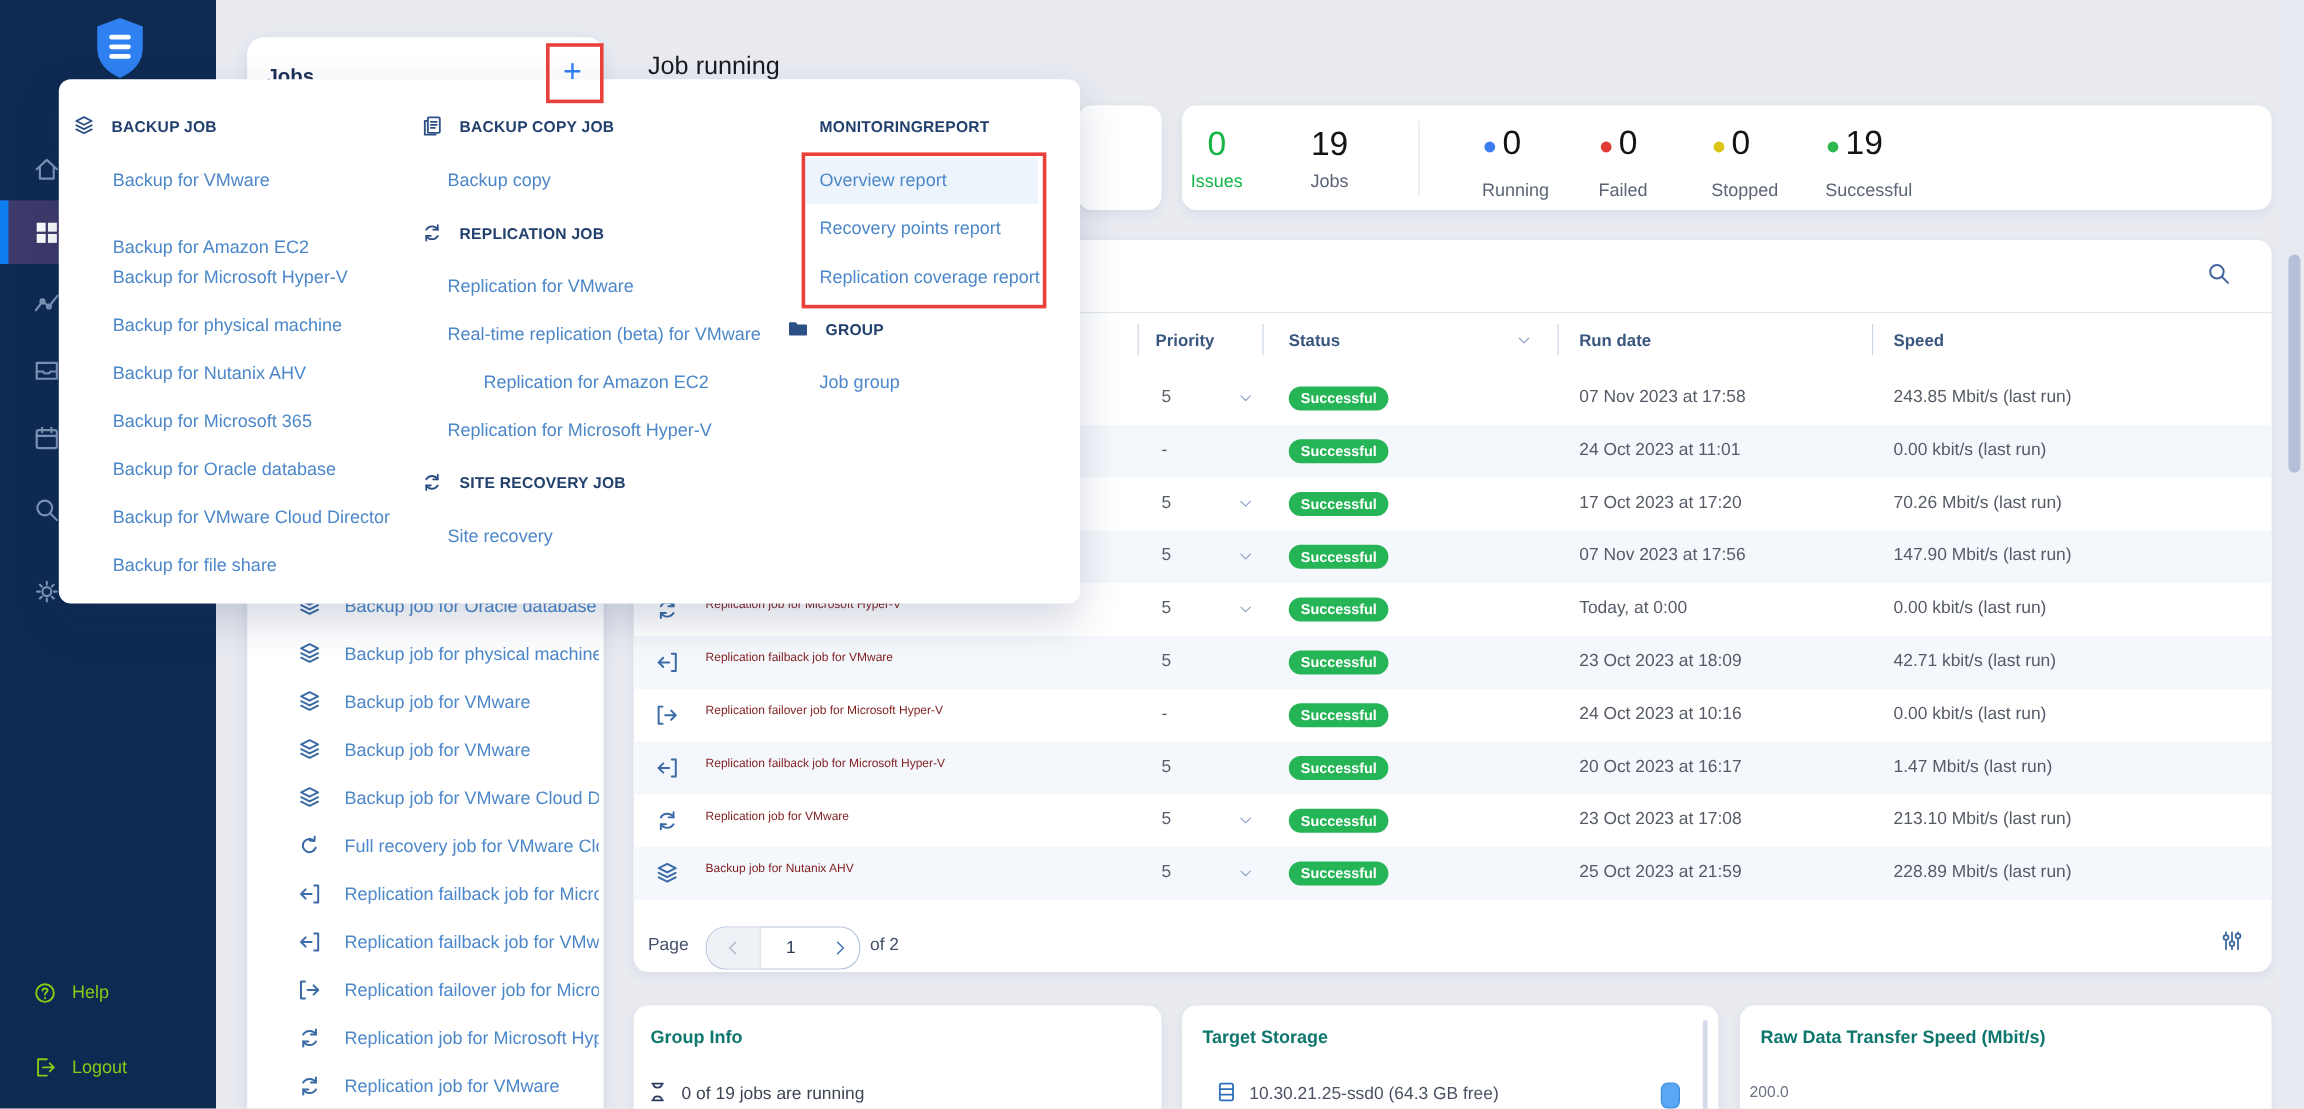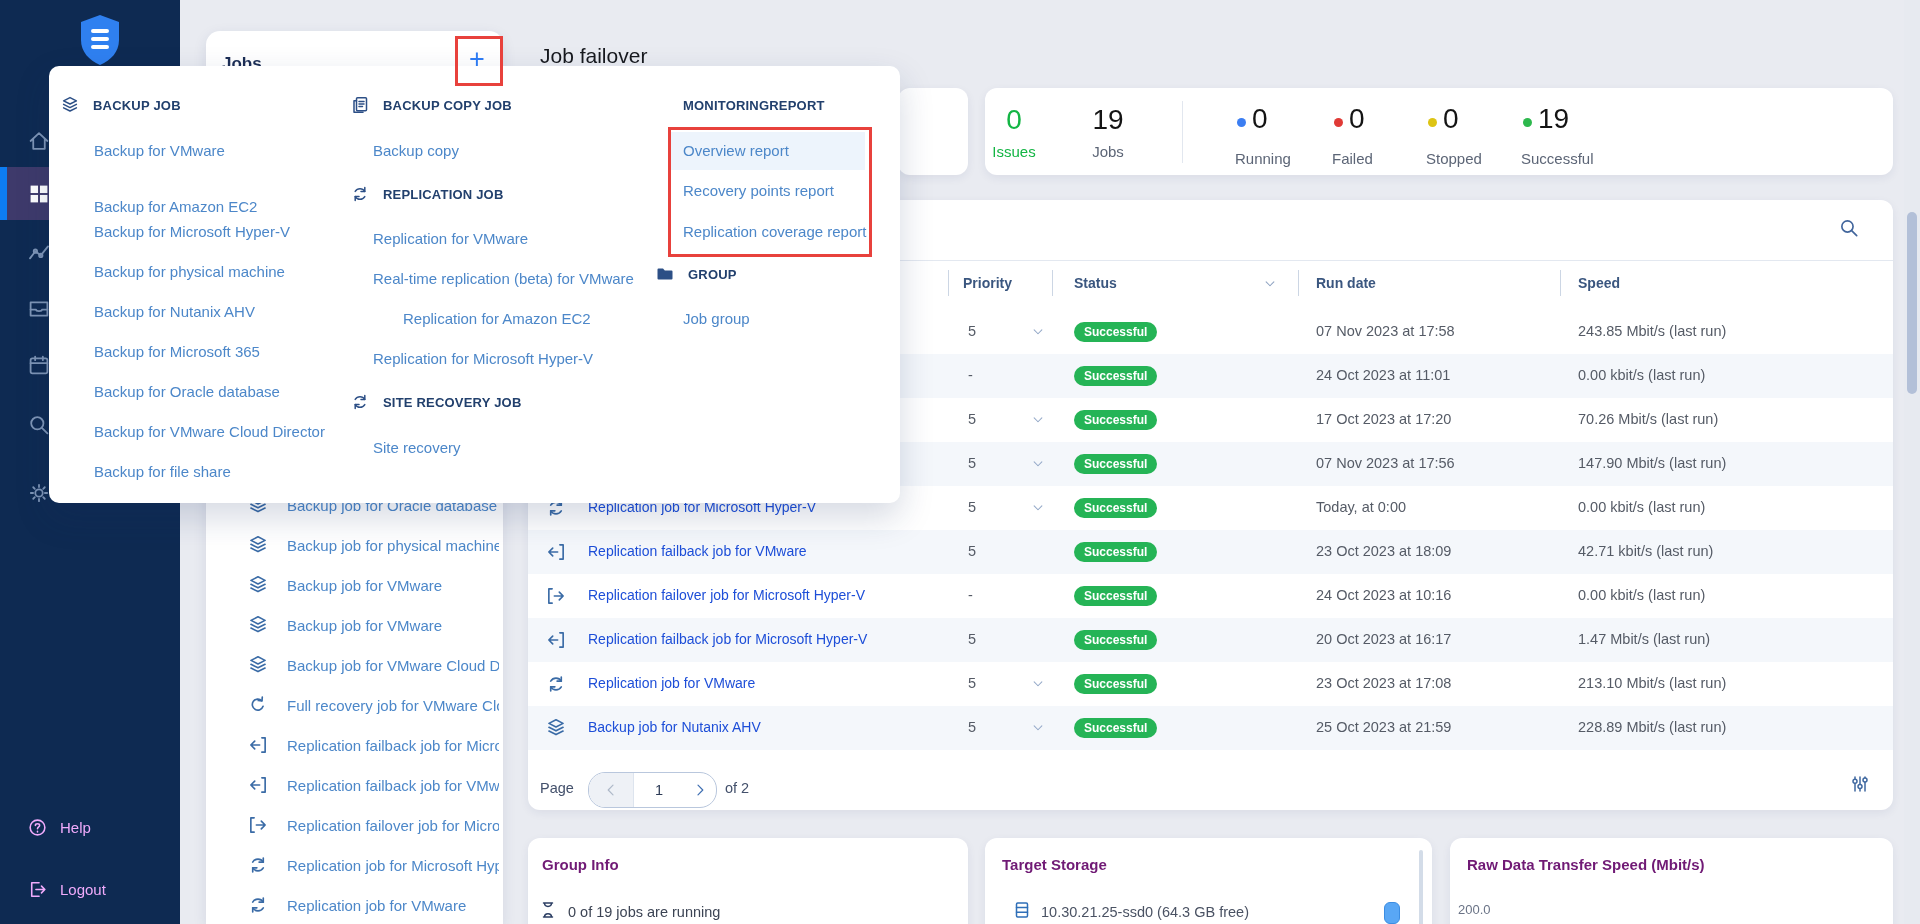--- a/index.html
+++ b/index.html
@@ -5,21 +5,21 @@
   html,body{margin:0;padding:0;background:#e9ebf1;}
   .stage{position:relative;width:1920px;height:924px;background:#e9ebf1;overflow:hidden;
          font-family:"Liberation Sans",sans-serif;-webkit-font-smoothing:antialiased;}
   
   .sidebar{position:absolute;left:0;top:0;width:180px;height:924px;background:#0e2a52;z-index:5;}
   .logo{position:absolute;left:78px;top:14px;}
   .nav-item{position:absolute;left:0;width:180px;height:53px;display:flex;align-items:center;color:#7e95b6;}
   .nav-item .nicon{margin-left:27px;display:flex;}
   .nav-item.active{background:#3e3a6b;color:#ffffff;}
   .nav-item.active::before{content:"";position:absolute;left:0;top:0;width:7px;height:100%;background:#0d7df2;}
-  .side-bottom-item{position:absolute;left:0;width:180px;height:34px;display:flex;align-items:center;color:#f0abfc;font-size:15px;}
+  .side-bottom-item{position:absolute;left:0;width:180px;height:34px;display:flex;align-items:center;color:#84cc16;font-size:15px;}
   .side-bottom-item .nicon{margin-left:27px;margin-right:12px;display:flex;}
   
   .jobs-panel{position:absolute;left:206px;top:31px;width:297px;height:893px;background:#fff;
               border-radius:14px 14px 0 0;box-shadow:0 4px 14px rgba(25,45,95,.10);z-index:10;}
   .jobs-title{position:absolute;left:16px;top:23px;font-size:17px;font-weight:bold;color:#1c2e55;}
   .add-btn{position:absolute;left:253px;top:10px;width:36px;height:36px;border:none;background:transparent;
            color:#2f7df6;font-size:27px;line-height:36px;text-align:center;padding:0;cursor:pointer;font-family:inherit;}
   .job-li{position:absolute;left:0;width:297px;height:40px;display:flex;align-items:center;cursor:pointer;}
   .job-li .jicon{position:absolute;left:41px;display:flex;color:#3a6ba6;}
   .job-li .jlabel{position:absolute;left:81px;width:212px;white-space:nowrap;overflow:hidden;
@@ -41,21 +41,21 @@
   
   .table-card{left:528px;top:200px;width:1365px;height:610px;z-index:2;}
   .tc-search{position:absolute;left:1310px;top:17px;color:#41659c;cursor:pointer;}
   .tc-divider{position:absolute;left:0;top:60px;width:1365px;height:1px;background:#e3e8f0;}
   .th{position:absolute;top:75px;font-size:14px;font-weight:bold;color:#3a567f;}
   .th-tick{position:absolute;top:70px;width:1px;height:26px;background:#ccd6e4;}
   .th-chev{position:absolute;left:735px;top:77px;color:#8fa3c2;cursor:pointer;}
   .trow{position:absolute;left:0;width:1365px;height:44px;}
   .trow.shade{background:#f4f7fb;}
   .trow .ricon{position:absolute;left:17px;top:11px;color:#3a6ba6;}
-  .trow .rname{position:absolute;left:60px;top:13px;width:360px;font-size:14px;color:#1d4ed8;
+  .trow .rname{position:absolute;left:60px;top:13px;width:360px;font-size:10px;color:#7f1d1d;
                white-space:nowrap;overflow:hidden;cursor:pointer;}
   .trow .rprio{position:absolute;left:440px;top:13px;font-size:14.5px;color:#555b66;}
   .trow .rchev{position:absolute;left:503px;top:15px;color:#94a9c8;cursor:pointer;}
   .trow .badge{position:absolute;left:546px;top:12px;background:#25b456;color:#fff;font-size:12px;
                font-weight:bold;border-radius:10px;padding:3px 10px;line-height:14px;}
   .trow .rdate{position:absolute;left:788px;top:13px;font-size:14.5px;color:#555b66;}
   .trow .rspeed{position:absolute;left:1050px;top:13px;font-size:14.5px;color:#555b66;}
   .pg-label{position:absolute;left:12px;top:580px;font-size:14.5px;color:#43506b;}
   .pager{position:absolute;left:60px;top:572px;width:127px;height:34px;border:1px solid #b9c7dd;
          border-radius:17px;background:#fff;overflow:hidden;}
@@ -64,21 +64,21 @@
   .pg-num{position:absolute;left:45px;top:0;width:50px;height:34px;line-height:34px;text-align:center;
           font-size:14.5px;color:#2c3a55;}
   .pg-right{position:absolute;right:0;top:0;width:32px;height:34px;display:flex;align-items:center;
             justify-content:center;color:#3f6fb2;cursor:pointer;}
   .pg-total{position:absolute;left:197px;top:580px;font-size:14.5px;color:#43506b;}
   .tc-filter{position:absolute;left:1322px;top:574px;color:#3f68a0;cursor:pointer;}
   
   .group-card{left:528px;top:838px;width:440px;height:120px;z-index:2;}
   .storage-card{left:985px;top:838px;width:447px;height:120px;z-index:2;}
   .raw-card{left:1450px;top:838px;width:443px;height:120px;z-index:2;}
-  .bc-title{position:absolute;left:14px;top:18px;font-size:15px;font-weight:bold;color:#701a75;}
+  .bc-title{position:absolute;left:14px;top:18px;font-size:15px;font-weight:bold;color:#0f766e;}
   .gi-icon{position:absolute;left:10px;top:62px;color:#2c3e63;}
   .gi-text{position:absolute;left:40px;top:66px;font-size:14.5px;color:#3c4454;}
   .ts-icon{position:absolute;left:27px;top:62px;color:#2f6fb8;}
   .ts-text{position:absolute;left:56px;top:66px;font-size:14.5px;color:#4a5263;}
   .ts-capsule{position:absolute;left:399px;top:64px;width:14px;height:20px;border-radius:6px;
               background:#59a7f5;border:1px solid #3c8de2;}
   .ts-scroll{position:absolute;left:434px;top:12px;width:4px;height:96px;border-radius:2px;background:#d3dce8;}
   .raw-tick{position:absolute;left:8px;top:64px;font-size:13px;color:#6a7386;}
   
   .dropdown{position:absolute;left:49px;top:66px;width:851px;height:437px;background:#fff;border-radius:10px;
@@ -300,21 +300,21 @@
               <path d="M14.8 3.6 V7.4 H11"></path>
               <path d="M14.8 12.6 A5.6 5.6 0 0 1 5.2 12.6"></path>
               <path d="M5.2 16.4 V12.6 H9"></path>
             </svg>
           </span>
           <span class="jlabel">Replication job for VMware</span>
         </div>
       </div>
   </section>
 
-  <h1 class="page-title">Job failover</h1>
+  <h1 class="page-title">Job running</h1>
 
   <div class="card frag-card"></div>
 
   <div class="card stats-card">
     <div id="stats-summary">
         <div class="stat-sum green" style="left: -6px; width: 70px;">
           <div class="v">0</div>
           <div class="l">Issues</div>
         </div>
         <div class="stat-sum" style="left: 88px; width: 70px;">

